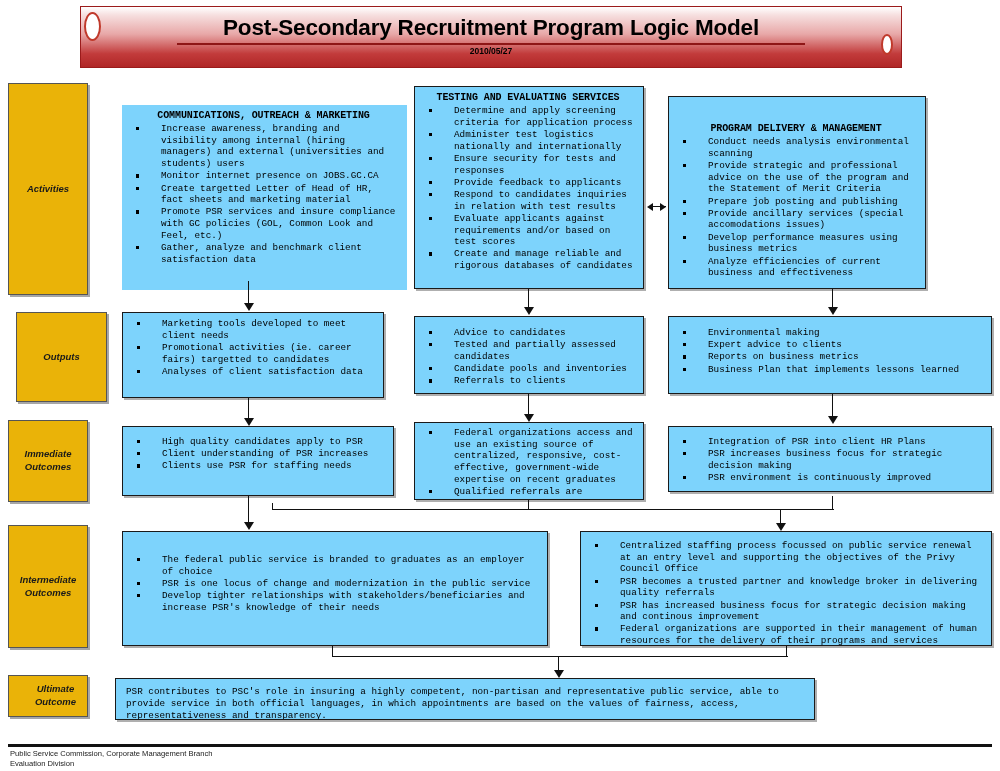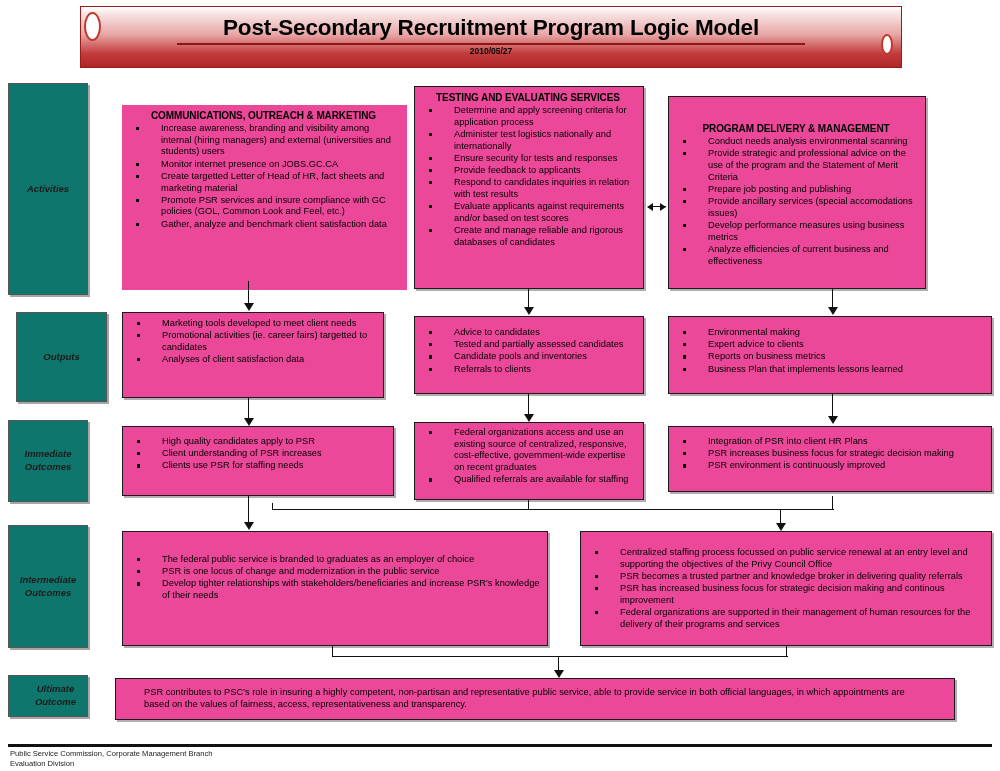--- a/index.html
+++ b/index.html
@@ -61,43 +61,44 @@
   
   #stage {
     position: absolute;
     left: 0; top: 0;
     width: 1000px; height: 771px;
   }
 
   
   .stage-label {
     position: absolute;
-    background: #0f766e;
+    background: #eab308;
     border: 1.5px solid #555555;
     box-shadow: 2px 2px 0 rgba(0,0,0,0.35);
     display: flex;
     align-items: center;
     justify-content: center;
     text-align: center;
     font-style: italic;
     font-weight: bold;
     font-size: 9.5px;
     color: #1a1a1a;
     line-height: 1.35;
     padding: 2px;
   }
 
   
   .box {
     position: absolute;
-    background: #ec4899;
+    background: #7dd3fc;
     border: 1.2px solid #1a1a1a;
     box-shadow: 2px 2px 0 rgba(110,110,110,0.55);
     padding: 5px 7px 5px 5px;
     overflow: hidden;
+    font-family: Liberation Mono, monospace;
   }
   .box-title {
     text-align: center;
     font-weight: bold;
     font-size: 10px;
     color: #000000;
     margin-bottom: 2px;
     letter-spacing: -0.1px;
   }
   ul.bullets {
@@ -334,36 +335,36 @@
   <div class="arrowdown" style="left:776px; top:523px;"></div>
 
   <div class="box" style="left:122px; top:531px; width:426px; height:115px; padding-top:22px;">
     <ul class="bullets">
       <li>The federal public service is branded to graduates as an employer of choice</li>
       <li>PSR is one locus of change and modernization in the public service</li>
       <li>Develop tighter relationships with stakeholders/beneficiaries and increase PSR's knowledge of their needs</li>
     </ul>
   </div>
 
-  <div class="box" style="left:580px; top:531px; width:412px; height:115px; padding-top:15px;">
+  <div class="box" style="left:580px; top:531px; width:412px; height:115px; padding-top:8px;">
     <ul class="bullets">
       <li>Centralized staffing process focussed on public service renewal at an entry level and supporting the objectives of the Privy Council Office</li>
       <li>PSR becomes a trusted partner and knowledge broker in delivering quality referrals</li>
       <li>PSR has increased business focus for strategic decision making and continous improvement</li>
       <li>Federal organizations are supported in their management of human resources for the delivery of their programs and services</li>
     </ul>
   </div>
 
   <div class="vline" style="left:332px; top:646px; width:1.4px; height:11px;"></div>
   <div class="vline" style="left:786px; top:646px; width:1.4px; height:11px;"></div>
   <div class="hline" style="left:332px; top:656px; width:456px;"></div>
   <div class="vline" style="left:558px; top:656px; width:1.4px; height:17px;"></div>
   <div class="arrowdown" style="left:554px; top:670px;"></div>
 
-  <div class="box flat" style="left:115px; top:678px; width:840px; height:42px; padding:7px 28px;">
+  <div class="box flat" style="left:115px; top:678px; width:700px; height:42px; padding:7px 10px;">
     <p class="plain">PSR contributes to PSC's role in insuring a highly competent, non-partisan and representative public service, able to provide service in both official languages, in which appointments are based on the values of fairness, access, representativeness and transparency.</p>
   </div>
 
 </div>
 
 <div id="footer-rule"></div>
 <div id="footer-text">
   <div>Public Service Commission, Corporate Management Branch</div>
   <div>Evaluation Division</div>
 </div>

